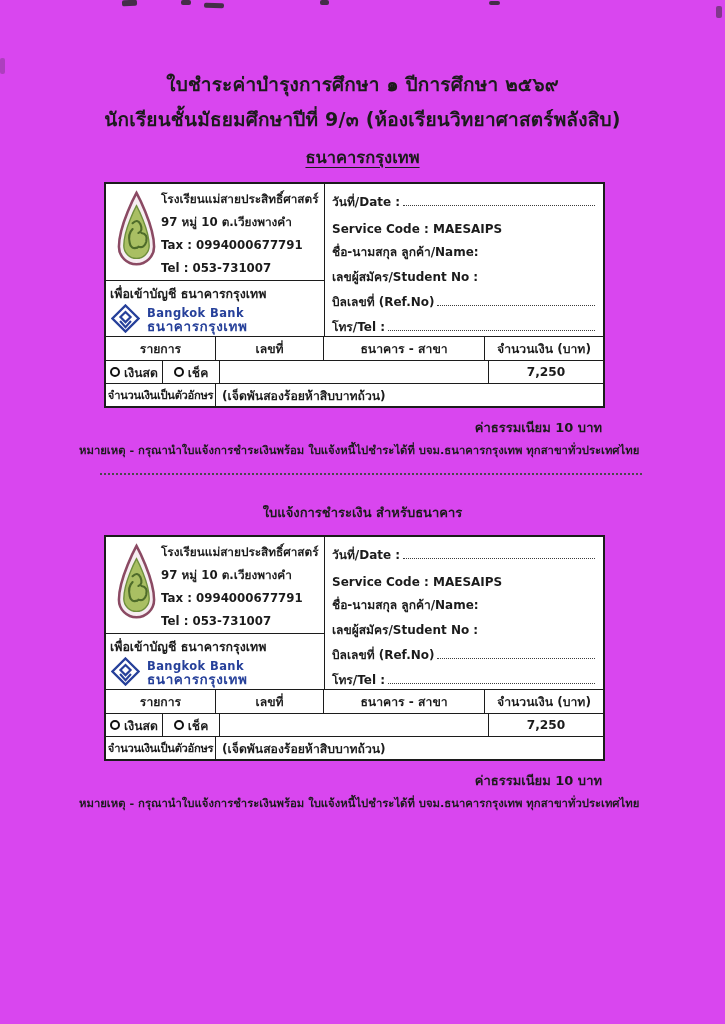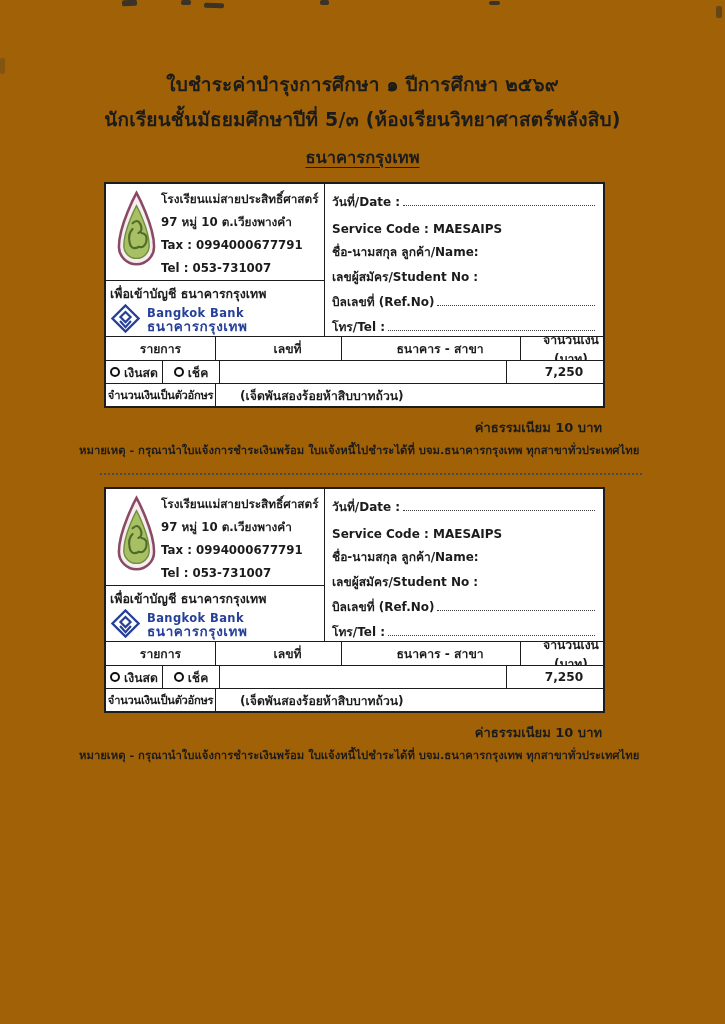--- a/index.html
+++ b/index.html
@@ -1,18 +1,18 @@
 <!DOCTYPE html>
 <html><head>
 <meta charset="utf-8">
 <style>
   * { margin:0; padding:0; box-sizing:border-box; }
   html,body { background:#ffffff; }
   .page {
-    width:725px; height:1024px; background:#a16207; position:relative;
+    width:725px; height:1024px; background:#d946ef; position:relative;
     font-family:"DejaVu Sans","Liberation Sans",sans-serif; color:#1b1b1b; overflow:hidden;
   }
   
   .scan-mark { position:absolute; background:#2a2a2a; border-radius:2px; opacity:.85; }
   .m1 { left:122px; top:0; width:15px; height:6px; transform:rotate(-3deg); }
   .m2 { left:181px; top:0; width:10px; height:5px; }
   .m3 { left:204px; top:3px; width:20px; height:5px; transform:rotate(2deg); }
   .m4 { left:320px; top:0; width:9px; height:5px; }
   .m5 { left:489px; top:1px; width:11px; height:4px; }
   .m6 { left:716px; top:6px; width:6px; height:12px; opacity:.5; }
@@ -39,21 +39,21 @@
   .bb-row { display:flex; align-items:center; margin-top:1px; padding-left:1px; }
   .bb-text { margin-left:7px; line-height:1.05; }
   .bb-en { font-size:11.5px; font-weight:bold; color:#26409a; letter-spacing:.4px; }
   .bb-th { font-size:13.5px; font-weight:bold; color:#26409a; letter-spacing:.6px; }
 
   .slip-right { flex:1; border-left:1.8px solid #1c1c1c; padding:2px 8px 0 7px; display:flex; flex-direction:column; }
   .field { display:flex; align-items:flex-end; height:25px; font-size:12px; font-weight:bold; white-space:nowrap; }
   .leader { flex:1; border-bottom:1.7px dotted #3c3c3c; margin:0 0 5px 3px; }
 
   .slip-table { border-top:1.8px solid #1c1c1c; }
-  .t-row { display:flex; height:23px;gap:18px; }
+  .t-row { display:flex; height:23px; }
   .t-row + .t-row { border-top:1.8px solid #1c1c1c; }
   .cell { font-size:12.2px; font-weight:bold; display:flex; align-items:center; justify-content:center; overflow:hidden; }
   .c1  { width:110px; border-right:1.8px solid #1c1c1c; }
   .c2  { width:108px; border-right:1.8px solid #1c1c1c; }
   .c3  { width:161px; border-right:1.8px solid #1c1c1c; }
   .c4  { flex:1;text-align:center; }
   .c23 { width:269px; border-right:1.8px solid #1c1c1c; }
   .c234{ flex:1; justify-content:flex-start; padding-left:6px; white-space:nowrap; }
   .pay-split { display:flex; width:114px; border-right:1.8px solid #1c1c1c; }
   .pay-opt { flex:1; display:flex; align-items:center; justify-content:center; gap:4px;
@@ -73,21 +73,21 @@
 
   <span class="scan-mark m1"></span>
   <span class="scan-mark m2"></span>
   <span class="scan-mark m3"></span>
   <span class="scan-mark m4"></span>
   <span class="scan-mark m5"></span>
   <span class="scan-mark m6"></span>
   <span class="scan-mark m7"></span>
 
   <div class="doc-title1">ใบชำระค่าบำรุงการศึกษา ๑ ปีการศึกษา ๒๕๖๙</div>
-  <div class="doc-title2">นักเรียนชั้นมัธยมศึกษาปีที่ 5/๓ (ห้องเรียนวิทยาศาสตร์พลังสิบ)</div>
+  <div class="doc-title2">นักเรียนชั้นมัธยมศึกษาปีที่ 9/๓ (ห้องเรียนวิทยาศาสตร์พลังสิบ)</div>
   <div class="doc-title3">ธนาคารกรุงเทพ</div>
 
 
   <div class="slip">
     <div class="slip-top">
       <div class="slip-left">
         <div class="school-block">
           <span class="school-logo">
             <svg width="45" height="84" viewBox="0 0 46 86">
               <path d="M23 3 C23 3 5 36 5 58 a18 18 0 0 0 36 0 C41 36 23 3 23 3 Z" fill="#f6edf1" stroke="#8b4a63" stroke-width="2.6"></path>
@@ -163,20 +163,21 @@
         <div class="cell c234">(เจ็ดพันสองร้อยห้าสิบบาทถ้วน)</div>
       </div>
     </div>
   </div>
 
   <div class="fee-line">ค่าธรรมเนียม 10 บาท</div>
   <div class="note-line">หมายเหตุ - กรุณานำใบแจ้งการชำระเงินพร้อม ใบแจ้งหนี้ไปชำระได้ที่ บจม.ธนาคารกรุงเทพ  ทุกสาขาทั่วประเทศไทย</div>
 
   <div class="dotted-divider"></div>
 
+  <div class="section-label sec2">ใบแจ้งการชำระเงิน สำหรับธนาคาร</div>
 
   <div class="slip">
     <div class="slip-top">
       <div class="slip-left">
         <div class="school-block">
           <span class="school-logo">
             <svg width="45" height="84" viewBox="0 0 46 86">
               <path d="M23 3 C23 3 5 36 5 58 a18 18 0 0 0 36 0 C41 36 23 3 23 3 Z" fill="#f6edf1" stroke="#8b4a63" stroke-width="2.6"></path>
               <path d="M23 16 C23 16 10 40 10 57 a13 13 0 0 0 26 0 C36 40 23 16 23 16 Z" fill="#a9bf63" stroke="#6e8f3c" stroke-width="1.4"></path>
               <path d="M19 34 q5 -5 8 1 q3 7 -2 9 m3 0 q7 1 5 9 q-2 7 -8 5 m-1 1 q-7 2 -8 -5 q-2 -9 3 -14" fill="none" stroke="#4e6b2a" stroke-width="2.2" stroke-linecap="round"></path>

